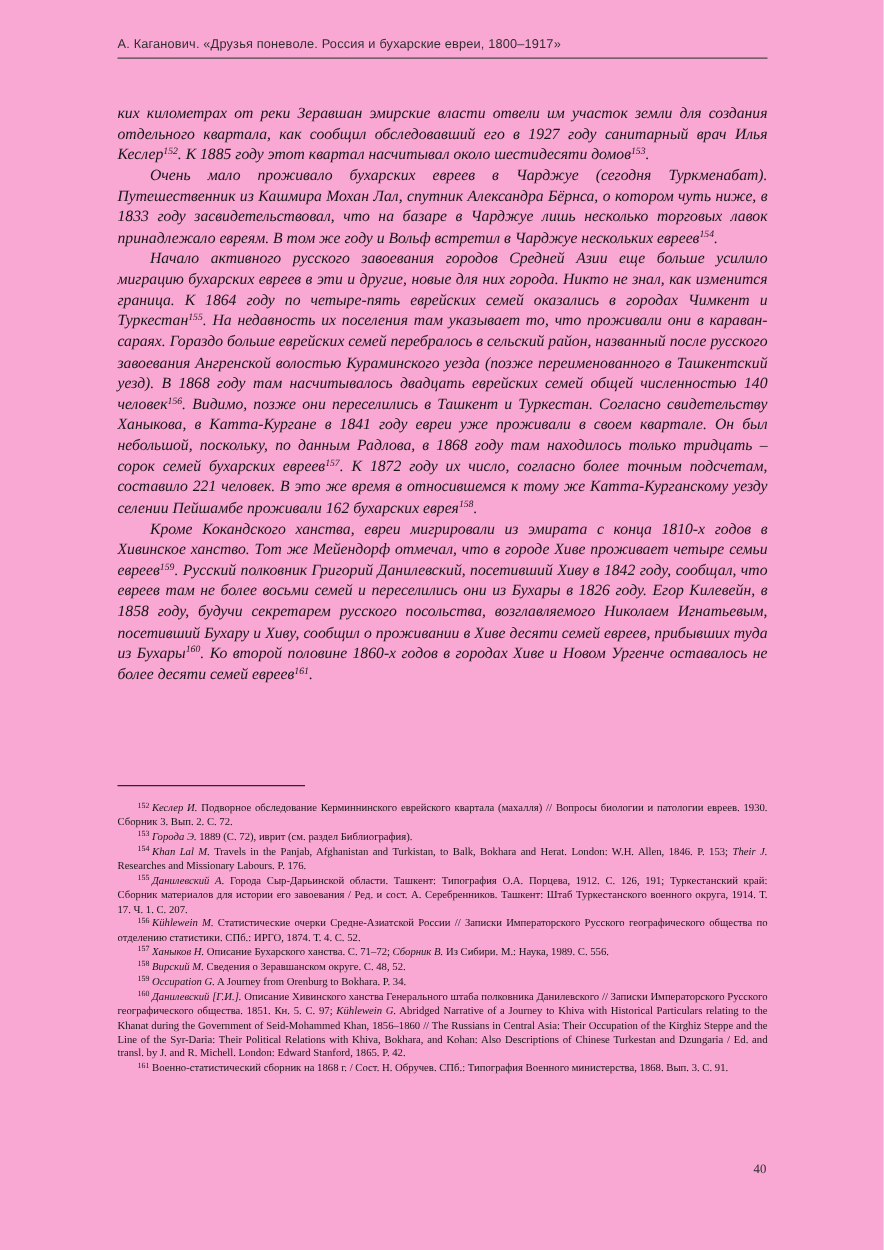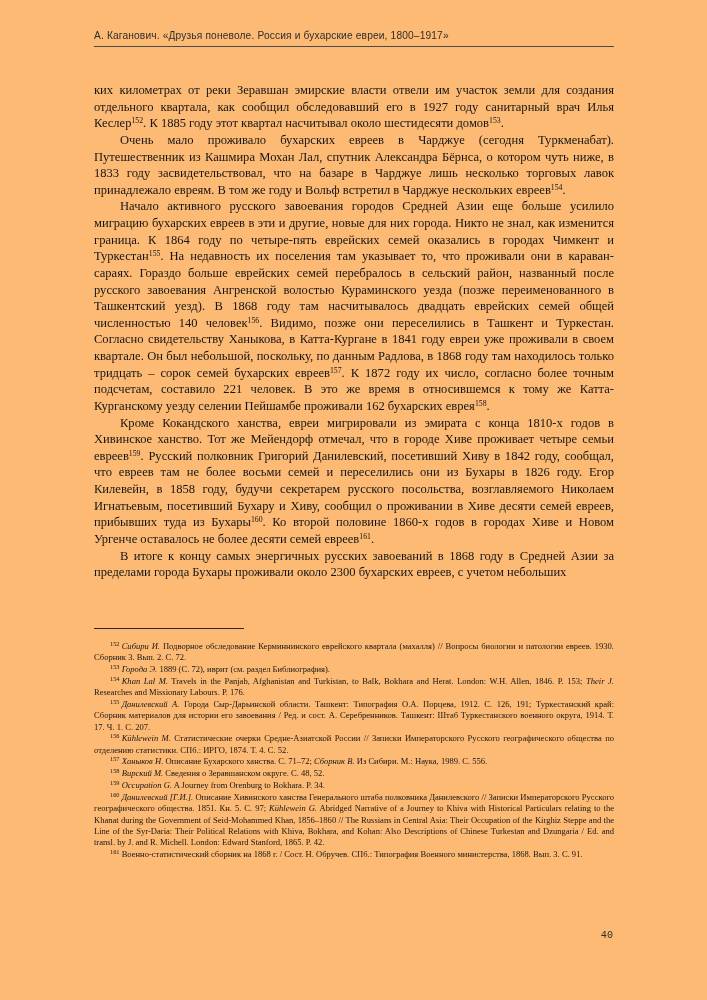--- a/index.html
+++ b/index.html
@@ -13,21 +13,21 @@
     height: 1000px;
     font-family: "Liberation Serif", "DejaVu Serif", serif;
     color: #1a1a1a;
     -webkit-font-smoothing: antialiased;
   }
   .page {
     position: relative;
     width: 707px;
     height: 1000px;
     box-sizing: border-box;
-    background: #fdba74;
+    background: #f9a8d4;
     overflow: hidden;
   }
 
   
   .running-head {
     position: absolute;
     left: 94px;
     top: 30px;
     width: 520px;
   }
@@ -43,20 +43,21 @@
     border-top: 1.6px solid #4a4a4a;
     width: 520px;
   }
 
   
   .body-block {
     position: absolute;
     left: 94px;
     top: 82px;
     width: 520px;
+    font-style: italic;
   }
   .body-block p {
     margin: 0;
     font-size: 12.55px;
     line-height: 16.62px;
     text-align: justify;
     text-justify: inter-word;
     text-indent: 26px;
     hyphens: manual;
     color: #161616;
@@ -100,47 +101,46 @@
     vertical-align: 0.5em;
     margin-right: 2.2px;
   }
   i, .it { font-style: italic; }
 
   
   .folio {
     position: absolute;
     right: 94px;
     top: 930px;
-    font-family: Liberation Mono, monospace;
+    font-family: Liberation Serif, serif;
     font-size: 10.2px;
     color: #2e2e2e;
   }
 </style>
 </head>
 <body>
 
 <div class="page">
 
   <div class="running-head">
     <div class="rh-text">А.  Каганович.  «Друзья поневоле. Россия и бухарские евреи, 1800–1917»</div>
     <div class="rh-rule"></div>
   </div>
 
   <div class="body-block" id="body-block">
       <p class="no-indent" id="para-1">ких километрах от реки Зеравшан эмирские власти отвели им участок земли для создания отдельного квартала, как сообщил обследовавший его в 1927 году санитарный врач Илья Кеслер<sup class="fn">152</sup>. К 1885 году этот квартал насчитывал около шестидесяти домов<sup class="fn">153</sup>.</p>
       <p id="para-2">Очень мало проживало бухарских евреев в Чарджуе (сегодня Туркменабат). Путешественник из Кашмира Мохан Лал, спутник Александра Бёрнса, о котором чуть ниже, в 1833 году засвидетельствовал, что на базаре в Чарджуе лишь несколько торговых лавок принадлежало евреям. В том же году и Вольф встретил в Чарджуе нескольких евреев<sup class="fn">154</sup>.</p>
       <p id="para-3">Начало активного русского завоевания городов Средней Азии еще больше усилило миграцию бухарских евреев в эти и другие, новые для них города. Никто не знал, как изменится граница. К 1864 году по четыре-пять еврейских семей оказались в городах Чимкент и Туркестан<sup class="fn">155</sup>. На недавность их поселения там указывает то, что проживали они в караван-сараях. Гораздо больше еврейских семей перебралось в сельский район, названный после русского завоевания Ангренской волостью Кураминского уезда (позже переименованного в Ташкентский уезд). В 1868 году там насчитывалось двадцать еврейских семей общей численностью 140 человек<sup class="fn">156</sup>. Видимо, позже они переселились в Ташкент и Туркестан. Согласно свидетельству Ханыкова, в Катта-Кургане в 1841 году евреи уже проживали в своем квартале. Он был небольшой, поскольку, по данным Радлова, в 1868 году там находилось только тридцать – сорок семей бухарских евреев<sup class="fn">157</sup>. К 1872 году их число, согласно более точным подсчетам, составило 221 человек. В это же время в относившемся к тому же Катта-Курганскому уезду селении Пейшамбе проживали 162 бухарских еврея<sup class="fn">158</sup>.</p>
       <p id="para-4">Кроме Кокандского ханства, евреи мигрировали из эмирата с конца 1810-х годов в Хивинское ханство. Тот же Мейендорф отмечал, что в городе Хиве проживает четыре семьи евреев<sup class="fn">159</sup>. Русский полковник Григорий Данилевский, посетивший Хиву в 1842 году, сообщал, что евреев там не более восьми семей и переселились они из Бухары в 1826 году. Егор Килевейн, в 1858 году, будучи секретарем русского посольства, возглавляемого Николаем Игнатьевым, посетивший Бухару и Хиву, сообщил о проживании в Хиве десяти семей евреев, прибывших туда из Бухары<sup class="fn">160</sup>. Ко второй половине 1860-х годов в городах Хиве и Новом Ургенче оставалось не более десяти семей евреев<sup class="fn">161</sup>.</p>
-      <p id="para-5">В итоге к концу самых энергичных русских завоеваний в 1868 году в Средней Азии за пределами города Бухары проживали около 2300 бухарских евреев, с учетом небольших</p>
     </div>
 
   <div class="fn-rule"></div>
 
   <div class="footnotes" id="footnotes-block">
-      <p id="footnote-152"><sup class="fnum">152</sup><i>Сибири И.</i> Подворное обследование Керминнинского еврейского квартала (махалля) // Вопросы биологии и патологии евреев. 1930. Сборник 3. Вып. 2. С. 72.</p>
+      <p id="footnote-152"><sup class="fnum">152</sup><i>Кеслер И.</i> Подворное обследование Керминнинского еврейского квартала (махалля) // Вопросы биологии и патологии евреев. 1930. Сборник 3. Вып. 2. С. 72.</p>
       <p id="footnote-153"><sup class="fnum">153</sup><i>Города Э.</i> 1889 (С. 72), иврит (см. раздел Библиография).</p>
       <p id="footnote-154"><sup class="fnum">154</sup><i>Khan Lal M.</i> Travels in the Panjab, Afghanistan and Turkistan, to Balk, Bokhara and Herat. London: W.H. Allen, 1846. P. 153; <i>Their J.</i> Researches and Missionary Labours. P. 176.</p>
       <p id="footnote-155"><sup class="fnum">155</sup><i>Данилевский А.</i> Города Сыр-Дарьинской области. Ташкент: Типография О.А. Порцева, 1912. С. 126, 191; Туркестанский край: Сборник материалов для истории его завоевания / Ред. и сост. А. Серебренников. Ташкент: Штаб Туркестанского военного округа, 1914. Т. 17. Ч. 1. С. 207.</p>
       <p id="footnote-156"><sup class="fnum">156</sup><i>Kühlewein М.</i> Статистические очерки Средне-Азиатской России // Записки Императорского Русского географического общества по отделению статистики. СПб.: ИРГО, 1874. Т. 4. С. 52.</p>
       <p id="footnote-157"><sup class="fnum">157</sup><i>Ханыков Н.</i> Описание Бухарского ханства. С. 71–72; <i>Сборник В.</i> Из Сибири. М.: Наука, 1989. С. 556.</p>
       <p id="footnote-158"><sup class="fnum">158</sup><i>Вирский М.</i> Сведения о Зеравшанском округе. С. 48, 52.</p>
       <p id="footnote-159"><sup class="fnum">159</sup><i>Occupation G.</i> A Journey from Orenburg to Bokhara. P. 34.</p>
       <p id="footnote-160"><sup class="fnum">160</sup><i>Данилевский [Г.И.].</i> Описание Хивинского ханства Генерального штаба полковника Данилевского // Записки Императорского Русского географического общества. 1851. Кн. 5. С. 97; <i>Kühlewein G.</i> Abridged Narrative of a Journey to Khiva with Historical Particulars relating to the Khanat during the Government of Seid-Mohammed Khan, 1856–1860 // The Russians in Central Asia: Their Occupation of the Kirghiz Steppe and the Line of the Syr-Daria: Their Political Relations with Khiva, Bokhara, and Kohan: Also Descriptions of Chinese Turkestan and Dzungaria / Ed. and transl. by J. and R. Michell. London: Edward Stanford, 1865. P. 42.</p>
       <p id="footnote-161"><sup class="fnum">161</sup>Военно-статистический сборник на 1868 г. / Сост. Н. Обручев. СПб.: Типография Военного министерства, 1868. Вып. 3. С. 91.</p>
     </div>

